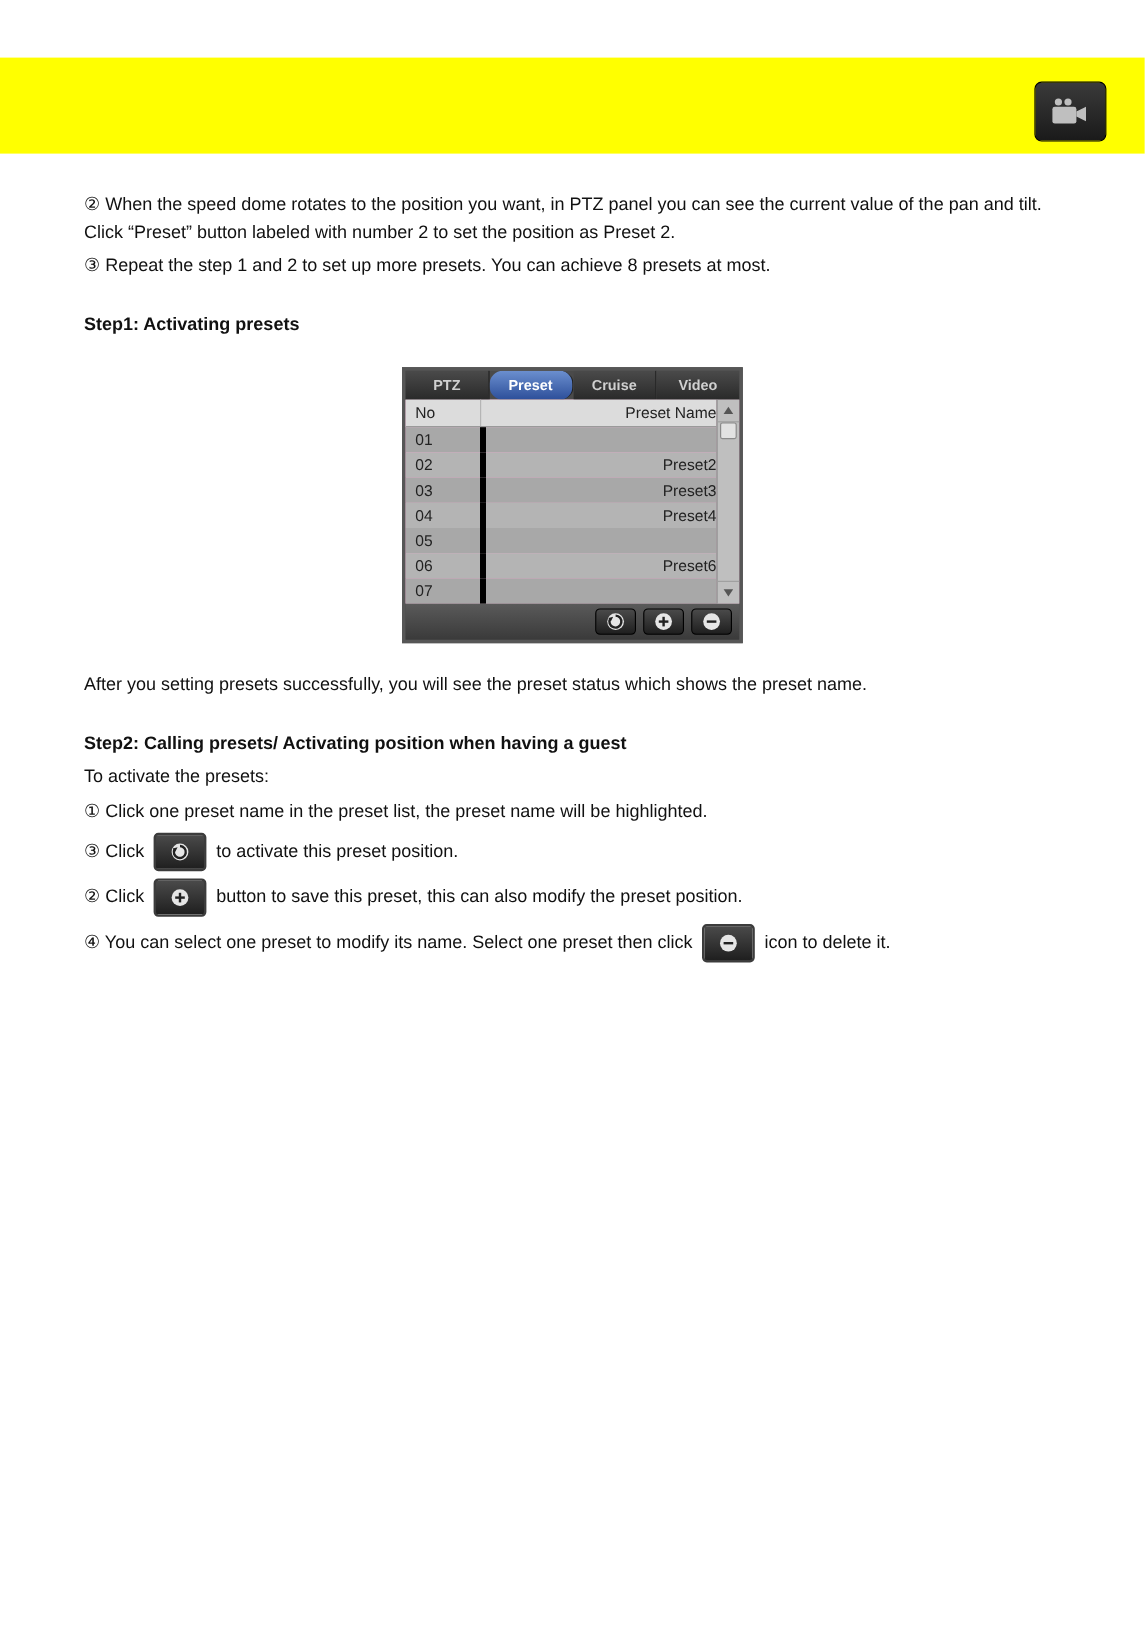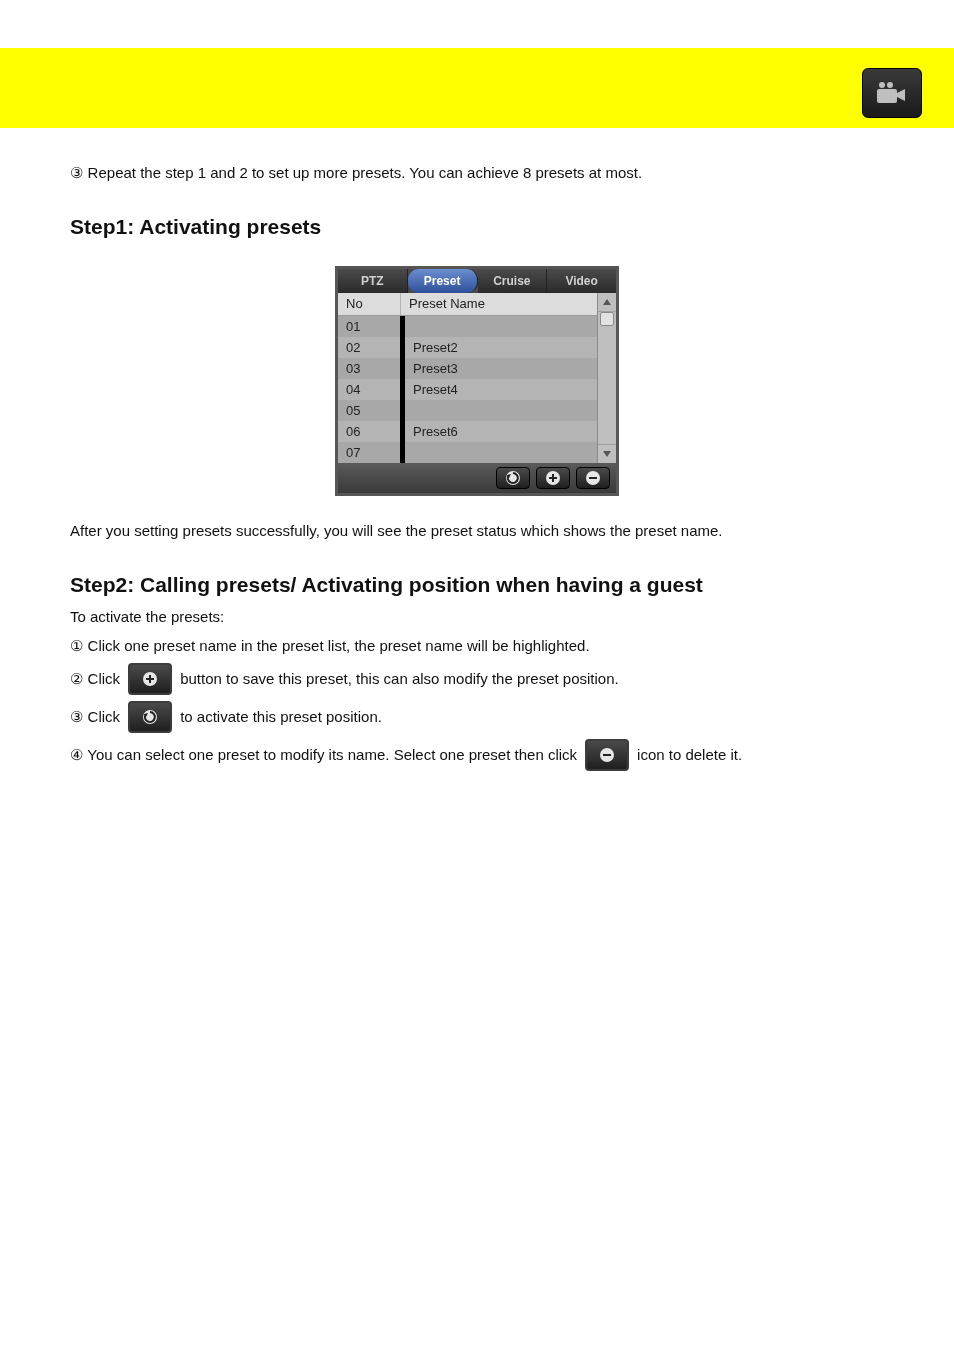--- a/index.html
+++ b/index.html
@@ -50,21 +50,21 @@
   }
 
   .content p.first {
     font-size: 15px;
     margin-top: 4px;
   }
 
   .step {
     margin-top: 26px;
     font-weight: bold;
-    font-size: 21px;
+    font-size: 15px;
   }
 
   .ui-wrap {
     display: flex;
     justify-content: center;
     margin: 24px 0 24px 0;
   }
 
   
   .preset-panel {
@@ -114,20 +114,21 @@
     border-bottom: 1px solid #9a9a9a;
   }
   .col-no {
     width: 54px;
     padding-left: 8px;
     border-right: 1px solid #b5b5b5;
   }
   .col-name {
     flex: 1;
     padding-left: 8px;
+    text-align: right;
   }
   .grid-rows { }
   .grid-row {
     display: flex;
     height: 21px;
     line-height: 21px;
     color: #222;
     font-size: 13px;
   }
   .grid-row:nth-child(odd)  { background: #a8a8a8; }
@@ -227,20 +228,21 @@
       <rect x="2" y="8" width="20" height="14" rx="2" fill="#bfbfbf"></rect>
       <polygon points="22,12 30,8 30,20 22,16" fill="#bfbfbf"></polygon>
       <circle cx="7" cy="4" r="3" fill="#bfbfbf"></circle>
       <circle cx="15" cy="4" r="3" fill="#bfbfbf"></circle>
     </svg>
   </div>
 </div>
 
 <div class="content">
 
+  <p class="first">② When the speed dome rotates to the position you want, in PTZ panel you can see the current value of the pan and tilt. Click “Preset” button labeled with number 2 to set the position as Preset 2.</p>
   <p>③ Repeat the step 1 and 2 to set up more presets. You can achieve 8 presets at most.</p>
 
   <div class="step">Step1: Activating presets</div>
 
   <div class="ui-wrap">
     <div class="preset-panel">
       <div class="tabstrip">
         <div class="tab">PTZ</div>
         <div class="tab active">Preset</div>
         <div class="tab">Cruise</div>
@@ -324,44 +326,44 @@
 
   <p>After you setting presets successfully, you will see the preset status which shows the preset name.</p>
 
   <div class="step">Step2: Calling presets/ Activating position when having a guest</div>
 
   <p>To activate the presets:</p>
 
   <p>① Click one preset name in the preset list, the preset name will be highlighted.</p>
 
   <div class="after-icon-line">
+    <span>③ Click</span>
+    <span class="inline-icon">
+      <svg width="16" height="16" viewBox="0 0 16 16">
+        <circle cx="8" cy="8" r="7" fill="#e6e6e6"></circle>
+        <path d="M8 3 A5 5 0 1 1 3.5 5.5" fill="none" stroke="#222" stroke-width="2"></path>
+        <polygon points="2,5 6,4 4,8" fill="#222"></polygon>
+      </svg>
+    </span>
+    <span>to activate this preset position.</span>
+  </div>
+
+  <div class="after-icon-line">
     <span>② Click</span>
     <span class="inline-icon">
       <svg width="16" height="16" viewBox="0 0 16 16">
         <circle cx="8" cy="8" r="7" fill="#e6e6e6"></circle>
         <rect x="7" y="4" width="2" height="8" fill="#222"></rect>
         <rect x="4" y="7" width="8" height="2" fill="#222"></rect>
       </svg>
     </span>
     <span>button to save this preset, this can also modify the preset position.</span>
   </div>
 
   <div class="after-icon-line">
-    <span>③ Click</span>
-    <span class="inline-icon">
-      <svg width="16" height="16" viewBox="0 0 16 16">
-        <circle cx="8" cy="8" r="7" fill="#e6e6e6"></circle>
-        <path d="M8 3 A5 5 0 1 1 3.5 5.5" fill="none" stroke="#222" stroke-width="2"></path>
-        <polygon points="2,5 6,4 4,8" fill="#222"></polygon>
-      </svg>
-    </span>
-    <span>to activate this preset position.</span>
-  </div>
-
-  <div class="after-icon-line">
     <span>④ You can select one preset to modify its name. Select one preset then click</span>
     <span class="inline-icon">
       <svg width="16" height="16" viewBox="0 0 16 16">
         <circle cx="8" cy="8" r="7" fill="#e6e6e6"></circle>
         <rect x="4" y="7" width="8" height="2" fill="#222"></rect>
       </svg>
     </span>
     <span>icon to delete it.</span>
   </div>
 

